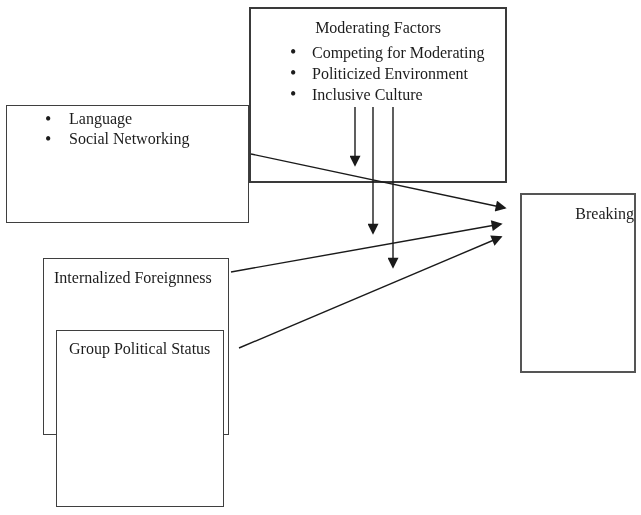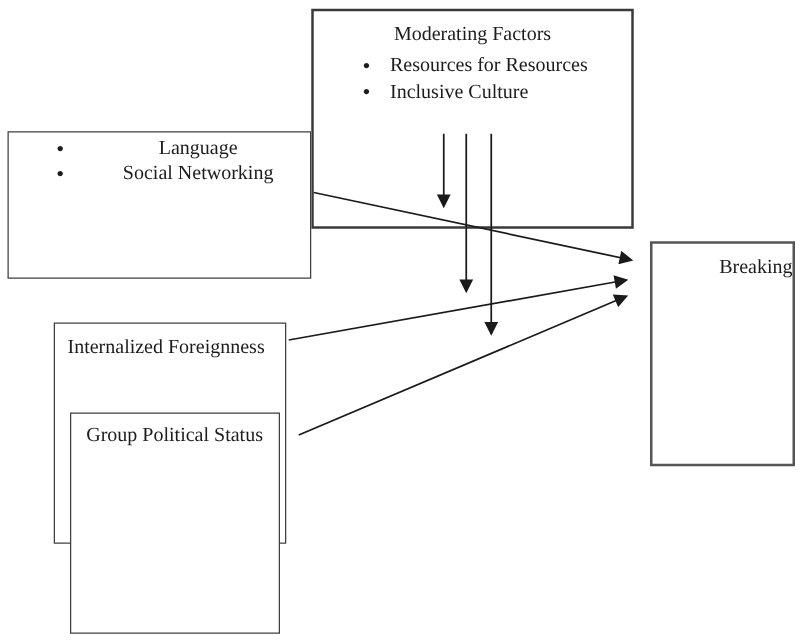--- a/index.html
+++ b/index.html
@@ -96,21 +96,20 @@
     padding-left: 61px;
     line-height: 21px;
   }
   #box-moderating ul.bullets li::before { left: 39px; }
   #box-perceived ul.bullets {
     margin-top: 3px;
   }
   #box-perceived ul.bullets li {
     padding-left: 62px;
     line-height: 20px;
-    text-align: center;
   }
   #box-perceived ul.bullets li::before { left: 38px; }
   
   #arrow-layer {
     position: absolute;
     left: 0; top: 0;
     width: 641px; height: 515px;
     z-index: 5;
     pointer-events: none;
   }
@@ -120,21 +119,22 @@
   }
 </style>
 </head>
 <body>
 
 <div id="canvas">
 
   <div class="box" id="box-moderating">
     <div class="box-title">Moderating Factors</div>
     <ul class="bullets">
-        <li>Resources for Resources</li>
+        <li>Competing for Moderating</li>
+        <li>Politicized Environment</li>
         <li>Inclusive Culture</li>
       </ul>
   </div>
 
   <div class="box" id="box-perceived">
     <ul class="bullets">
         <li>Language</li>
         <li>Social Networking</li>
       </ul>
   </div>

